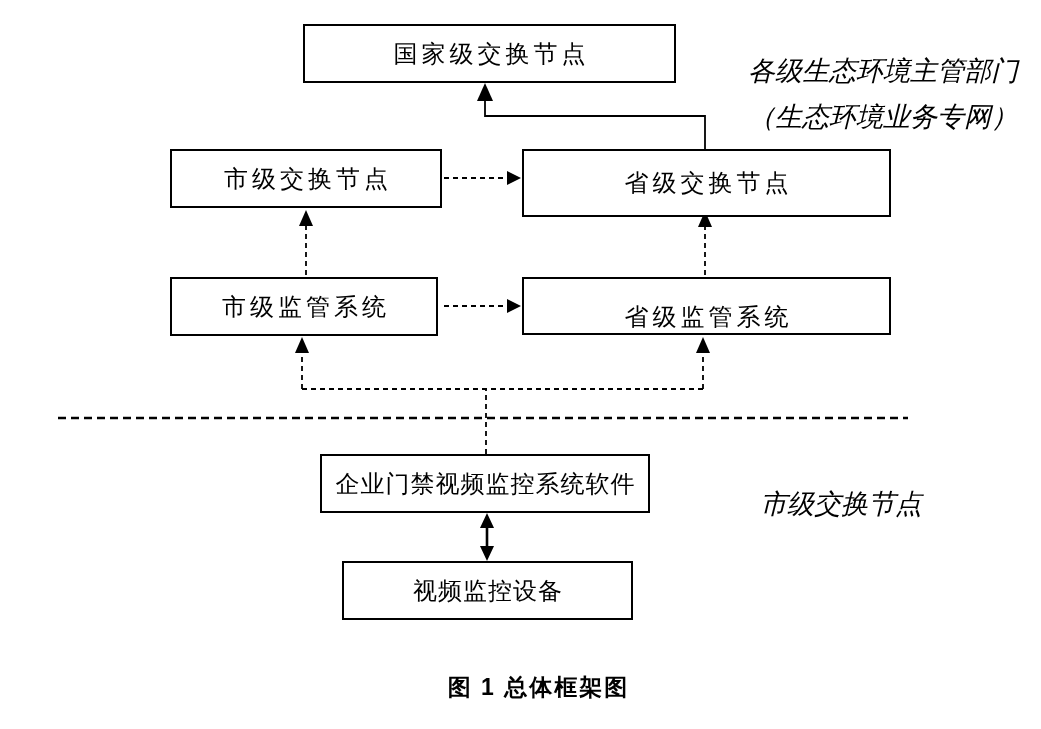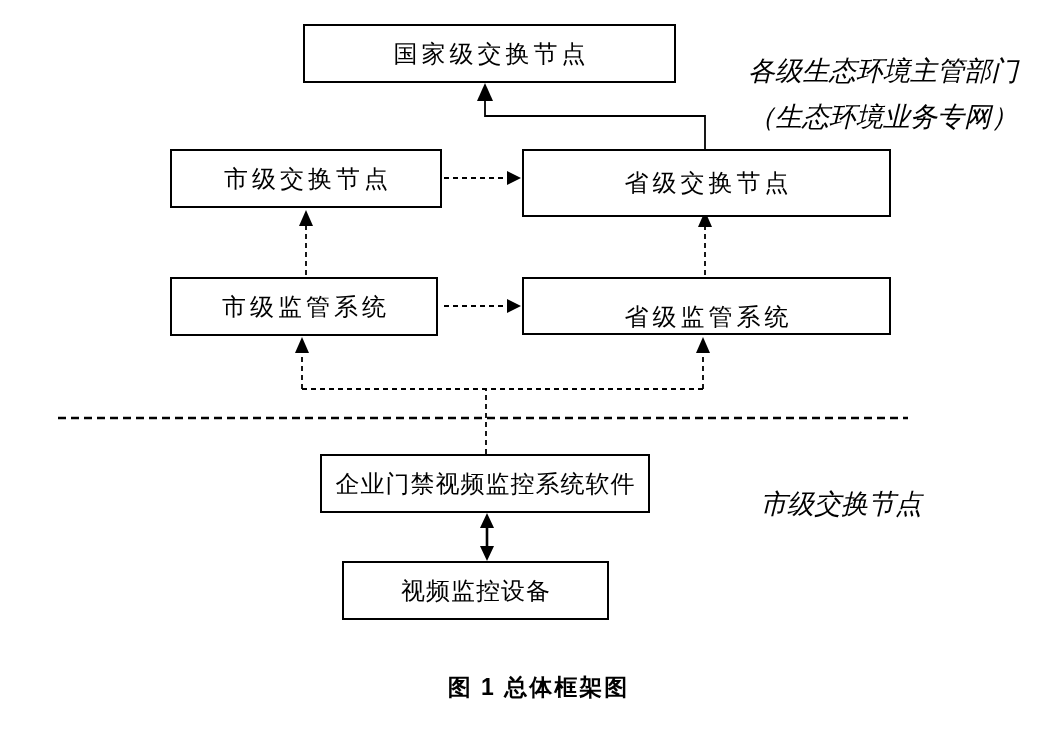--- a/index.html
+++ b/index.html
@@ -31,21 +31,21 @@
     white-space: nowrap;
   }
   .node.tight { letter-spacing: 1px; text-indent: 1px; }
 
   .node-national   { left: 303px; top: 24px;  width: 373px; height: 59px; }
   .node-city-ex    { left: 170px; top: 149px; width: 272px; height: 59px; }
   .node-prov-ex    { left: 522px; top: 149px; width: 369px; height: 68px; }
   .node-city-sup   { left: 170px; top: 277px; width: 268px; height: 59px; }
   .node-prov-sup   { left: 522px; top: 277px; width: 369px; height: 58px; align-items: flex-end; }
   .node-ent-soft   { left: 320px; top: 454px; width: 330px; height: 59px; }
-  .node-video-dev  { left: 342px; top: 561px; width: 267px; height: 59px; }
+  .node-video-dev  { left: 342px; top: 561px; width: 291px; height: 59px; }
 
   .annotation {
     position: absolute;
     font-size: 27px;
     line-height: 46px;
     white-space: nowrap;
     font-style: italic;
   }
   .annotation-gov { left: 748px; top: 48px; }
   .annotation-ent { left: 760px; top: 481px; }

